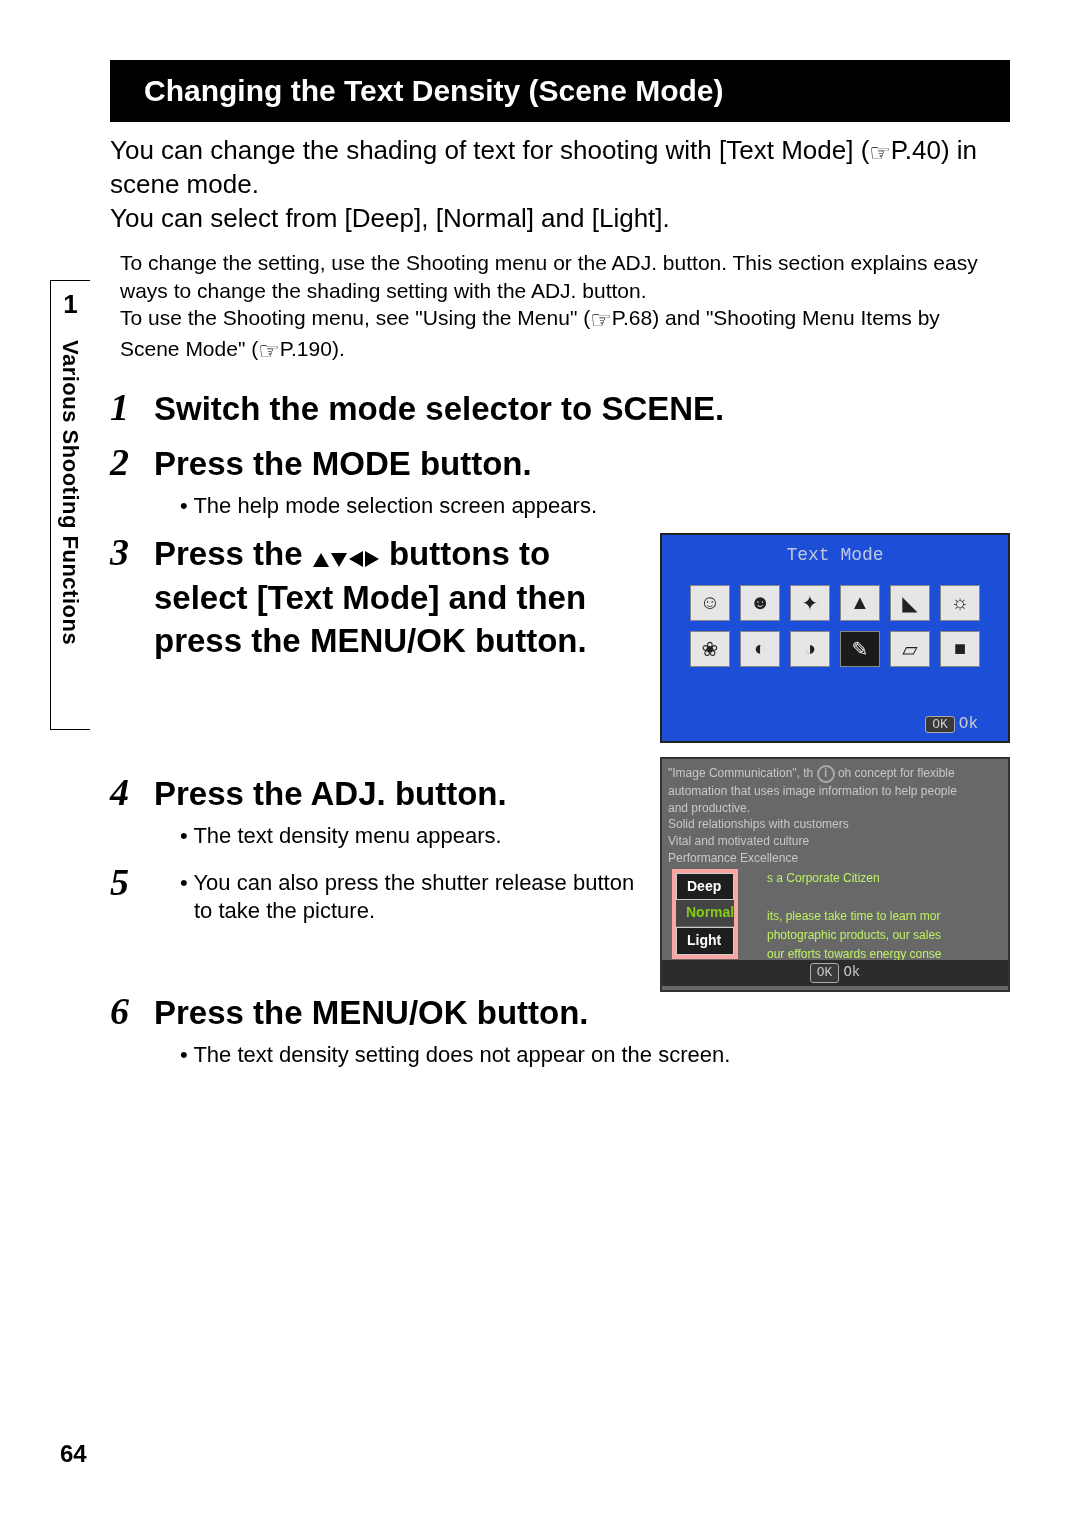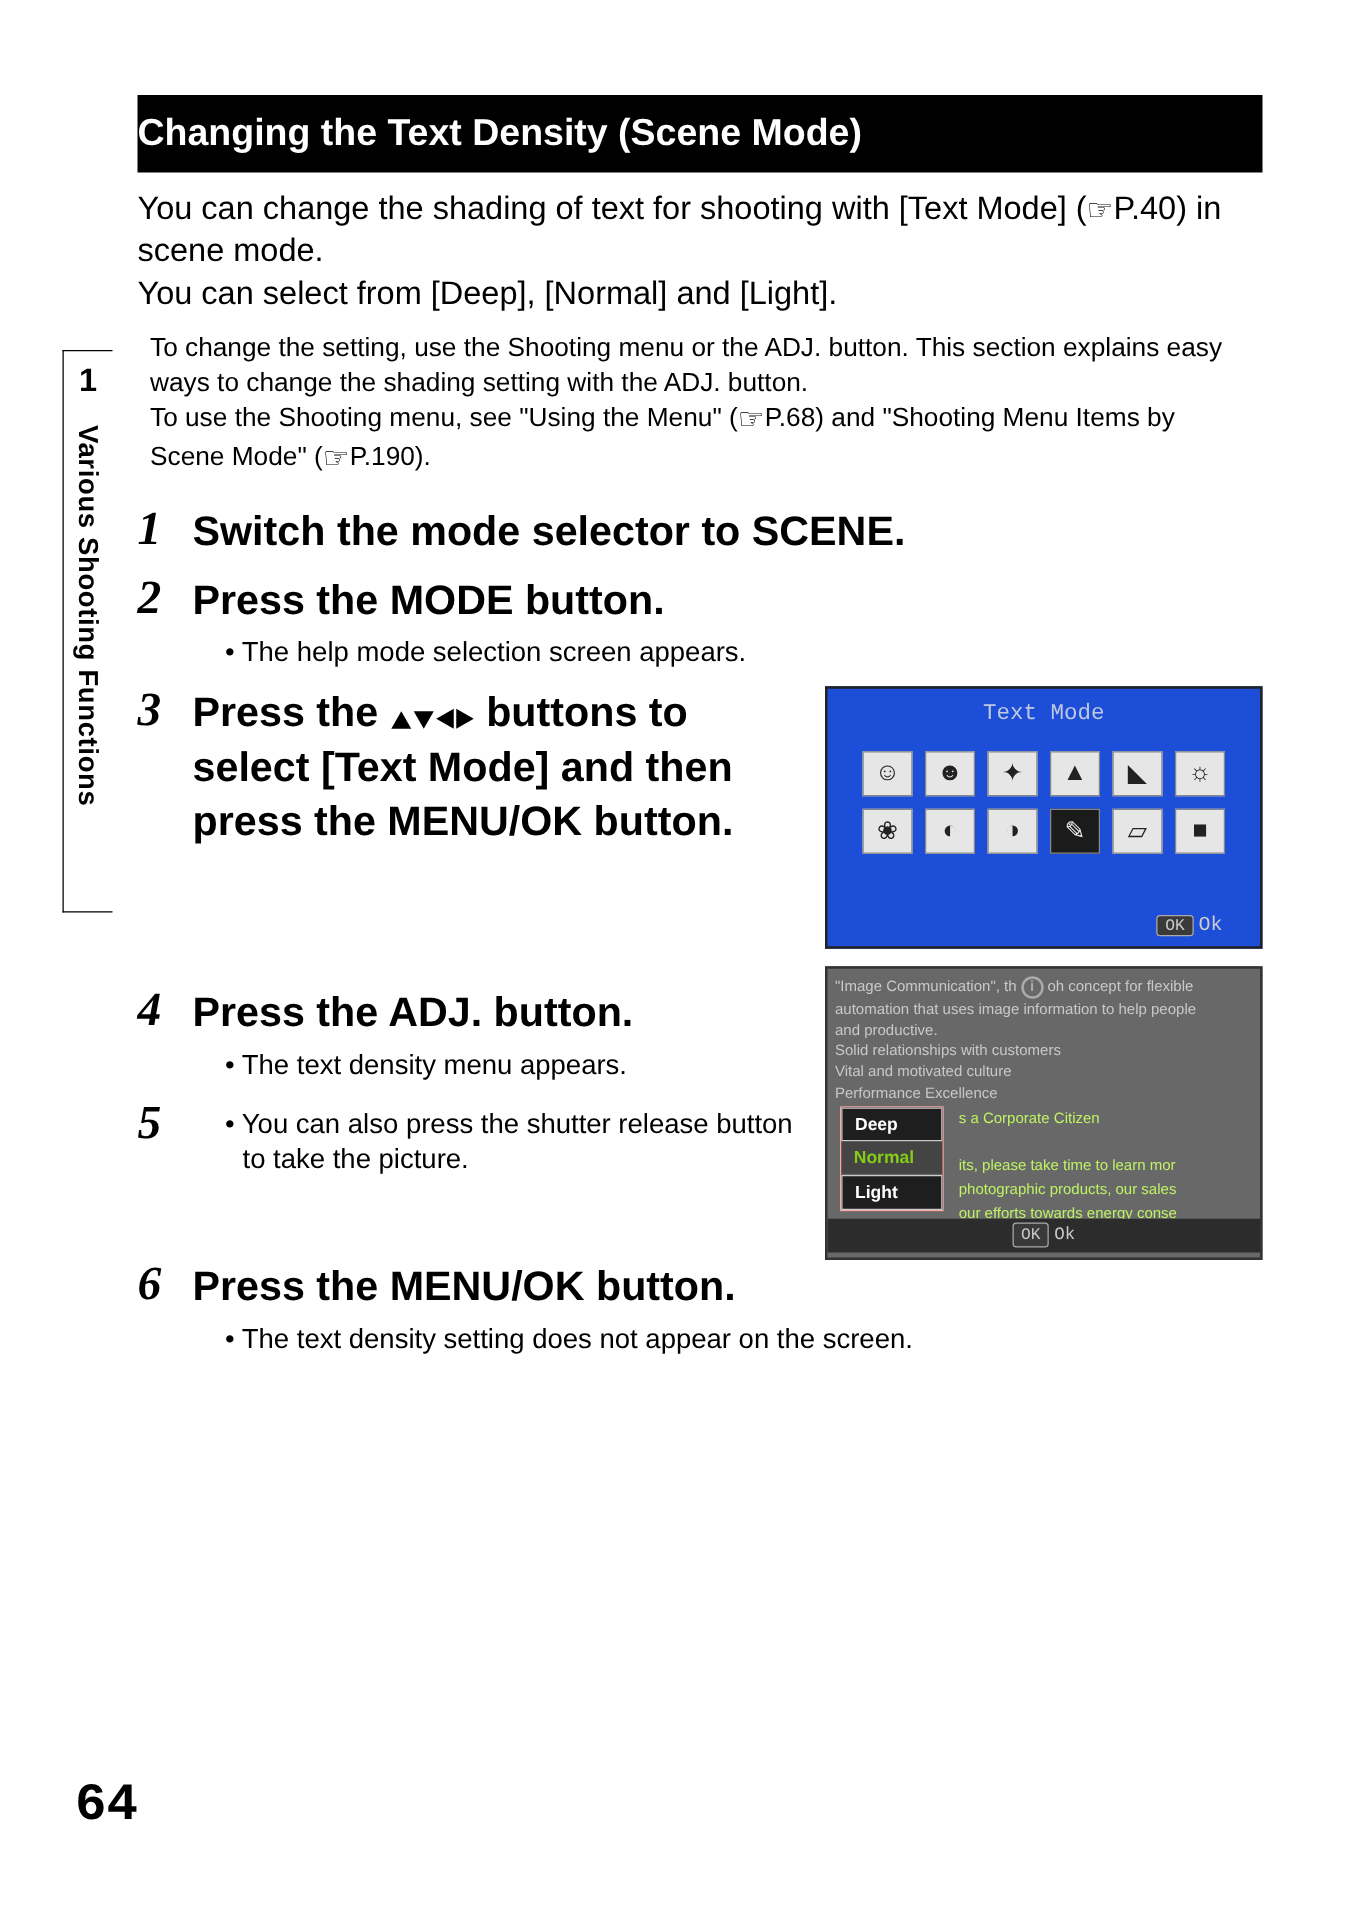--- a/index.html
+++ b/index.html
@@ -35,23 +35,22 @@
       letter-spacing: 0.5px;
     }
     .content {
       margin-left: 60px;
     }
     .section-header {
       background: #000;
       color: #fff;
       font-size: 30px;
       font-weight: bold;
-      padding: 14px 0;
+      padding: 14px 34px;
       margin-bottom: 12px;
-      margin-top: 16px;
     }
     .intro {
       font-size: 26px;
       line-height: 1.3;
       margin-bottom: 14px;
     }
     .hand-icon {
       display: inline-block;
       font-size: 24px;
       vertical-align: middle;
@@ -168,23 +167,23 @@
       position: relative;
       padding: 6px 0 0 6px;
       height: 235px;
       overflow: hidden;
     }
     .screen2-text { font-size: 12px; padding-right: 4px; }
     .density-menu {
       position: absolute;
       left: 10px;
       top: 110px;
-      width: 83px;
+      width: 66px;
       background: #444;
-      border: 1px solid #fca5a5;
+      border: 4px solid #fca5a5;
     }
     .density-item {
       padding: 3px 10px;
       font-size: 14px;
       color: #84cc16;
       font-weight: bold;
       border-bottom: 1px solid #666;
     }
     .density-item.selected { background: #1e1e1e; color: #fff; border: 1px solid #ccc;}
     .screen2-right {
@@ -214,23 +213,22 @@
       justify-content: center;
       font-size: 12px;
       font-weight: bold;
       color: #aaa;
       vertical-align: middle;
     }
     .page-number {
       position: absolute;
       bottom: 60px;
       left: 60px;
-      font-size: 42px;
-      font-weight: bold;
-      font-family: Liberation Mono, monospace;
+      font-size: 24px;
+      font-weight: bold;
     }
     .step3-gap { margin-bottom: 110px; }
   </style>
 </head>
 <body>
 
 <div class="side-tab">
   <div class="side-tab-number">1</div>
   <div class="side-tab-text">Various Shooting Functions</div>
 </div>

